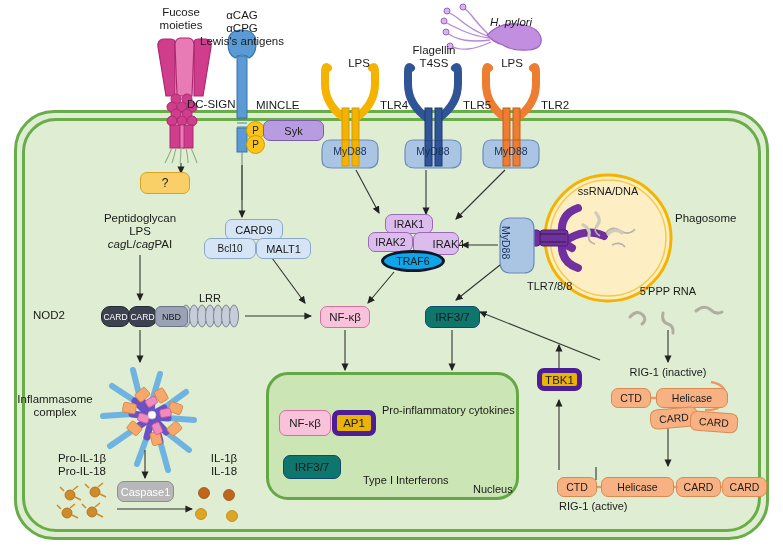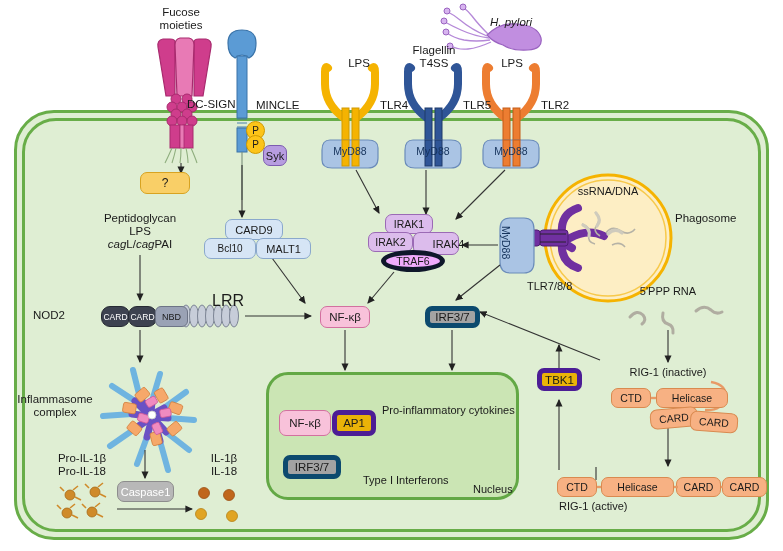--- a/index.html
+++ b/index.html
@@ -18,28 +18,28 @@
   #nucleus{position:absolute;left:266px;top:372px;width:253px;height:128px;
         border:3px solid #63a845;border-radius:22px;background:#cbe5b4;box-sizing:border-box;}
 
   
   .box{position:absolute;box-sizing:border-box;display:flex;align-items:center;justify-content:center;
        border-radius:7px;font-size:11px;color:#1a1a1a;}
   .bx-purple{background:#dcbcec;border:1px solid #9b6ab5;}
   .bx-blue{background:#eab308;border:5px solid #4c1d95;}
   .bx-lblue{background:#d6e5f5;border:1px solid #8aa8cc;}
   .bx-pink{background:#f8c2da;border:1px solid #d2709f;}
-  .bx-red{background:#a3a3a3;border:5px solid #0c4a6e;}
+  .bx-red{background:#0f766e;border:1px solid #0c4a6e;}
   .bx-yellow{background:#f9cf67;border:1px solid #d8a321;}
   .bx-orange{background:#f7b183;border:1px solid #d98a50;}
   .bx-gray{background:#b8b8b8;border:1px solid #8d8d8d;color:#fff;}
   .bx-dark{background:#3d4250;border:1px solid #262a33;color:#fff;}
   .bx-slate{background:#9aa2b5;border:1px solid #6d7486;color:#1a1a1a;}
   .bx-syk{background:#b79de0;border:1px solid #7d5cb0;}
-  .bx-traf{background:#f0abfc;border:5px solid #0f172a;border-radius:50%;}
+  .bx-traf{background:#0ea5e9;border:3px solid #0f172a;border-radius:50%;}
 
   .phos{position:absolute;width:17px;height:17px;border-radius:50%;background:#fcc419;
         border:1px solid #d19a00;font-size:10px;display:flex;align-items:center;justify-content:center;color:#1a1a1a;}
 
   svg.ov{position:absolute;left:0;top:0;width:783px;height:551px;pointer-events:none;}
   .it{font-style:italic;}
 </style>
 </head>
 <body>
 
@@ -326,24 +326,29 @@
       <path d="M711,382 q17,3 14,16 q-3,13 -20,12" fill="none" stroke="#e89a66" stroke-width="2.4"></path>
     </g>
   </svg>
 
   <div class="lbl ctr" style="left:181px;top:6px;font-size:11.5px;">
     <span>Fucose</span><br>
     <span>moieties</span>
   </div>
   <div class="lbl" style="left:187px;top:98px;font-size:11.5px;">DC-SIGN</div>
 
+  <div class="lbl ctr" style="left:242px;top:9px;font-size:11.5px;">
+    <span>αCAG</span><br>
+    <span>αCPG</span><br>
+    <span>Lewis's antigens</span>
+  </div>
   <div class="lbl" style="left:256px;top:99px;font-size:11.5px;">MINCLE</div>
   <div class="phos" style="left:246px;top:121px;">P</div>
   <div class="phos" style="left:246px;top:135px;">P</div>
-  <div class="box bx-syk" style="left:263px;top:145px;width:24px;height:21px;">Syk</div>
+  <div class="box bx-syk" style="left:263px;top:120px;width:61px;height:21px;">Syk</div>
 
   <div class="lbl ctr" style="left:359px;top:57px;font-size:11.5px;">LPS</div>
   <div class="lbl" style="left:380px;top:99px;font-size:11.5px;">TLR4</div>
   <div class="lbl ctr" style="left:350px;top:146px;font-size:10.5px;color:#16335c;">MyD88</div>
 
   <div class="lbl ctr" style="left:434px;top:44px;font-size:11.5px;">
     <span>Flagellin</span><br>
     <span>T4SS</span>
   </div>
   <div class="lbl" style="left:463px;top:99px;font-size:11.5px;">TLR5</div>
@@ -366,21 +371,21 @@
   <div class="lbl ctr" style="left:140px;top:212px;font-size:11.5px;">
     <span>Peptidoglycan</span><br>
     <span>LPS</span><br>
     <span class="it">cag</span><span>L/</span><span class="it">cag</span><span>PAI</span>
   </div>
 
   <div class="lbl" style="left:33px;top:309px;font-size:11.5px;">NOD2</div>
   <div class="box bx-dark" style="left:101px;top:306px;width:29px;height:21px;border-radius:9px;font-size:8.5px;">CARD</div>
   <div class="box bx-dark" style="left:128px;top:306px;width:29px;height:21px;border-radius:9px;font-size:8.5px;">CARD</div>
   <div class="box bx-slate" style="left:155px;top:306px;width:33px;height:21px;border-radius:6px;font-size:9px;">NBD</div>
-  <div class="lbl ctr" style="left:228px;top:292px;font-size:16px;">LRR</div>
+  <div class="lbl ctr" style="left:210px;top:292px;font-size:11px;">LRR</div>
 
   <div class="box bx-lblue" style="left:225px;top:219px;width:58px;height:21px;font-size:11px;">CARD9</div>
   <div class="box bx-lblue" style="left:204px;top:238px;width:52px;height:21px;font-size:10px;">Bcl10</div>
   <div class="box bx-lblue" style="left:256px;top:238px;width:55px;height:21px;font-size:11px;">MALT1</div>
 
   <div class="box bx-purple" style="left:385px;top:214px;width:48px;height:20px;font-size:10.5px;">IRAK1</div>
   <div class="box bx-purple" style="left:368px;top:232px;width:45px;height:20px;font-size:10.5px;">IRAK2</div>
   <div class="box bx-purple" style="left:413px;top:232px;width:46px;height:23px;font-size:11px;padding-left:25px;">IRAK4</div>
   <div class="box bx-traf" style="left:381px;top:250px;width:64px;height:22px;font-size:10.5px;">TRAF6</div>
 

